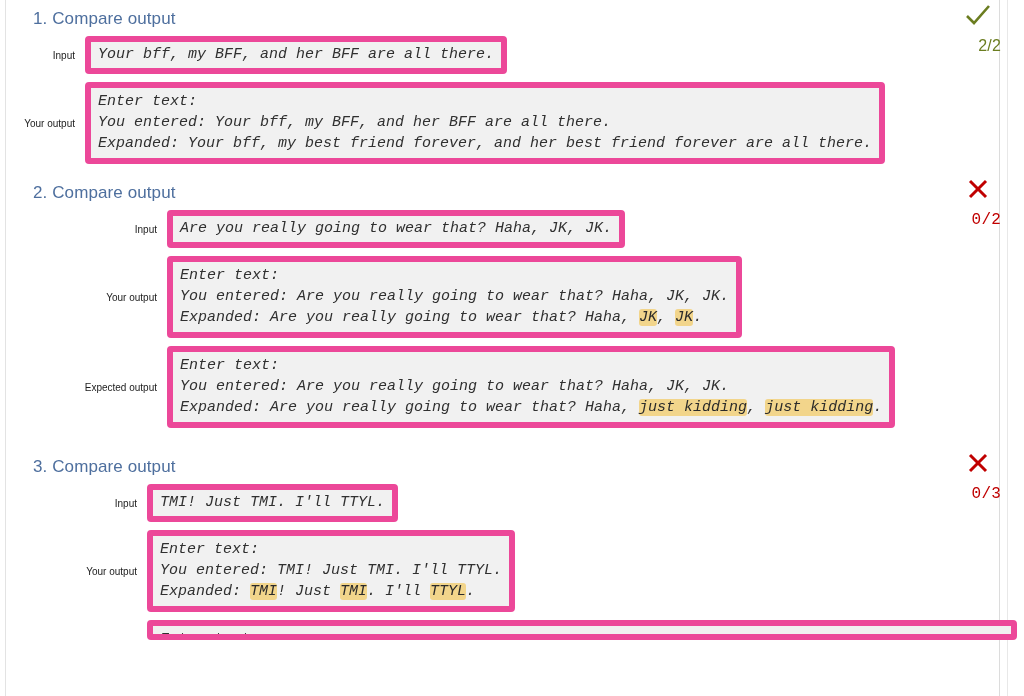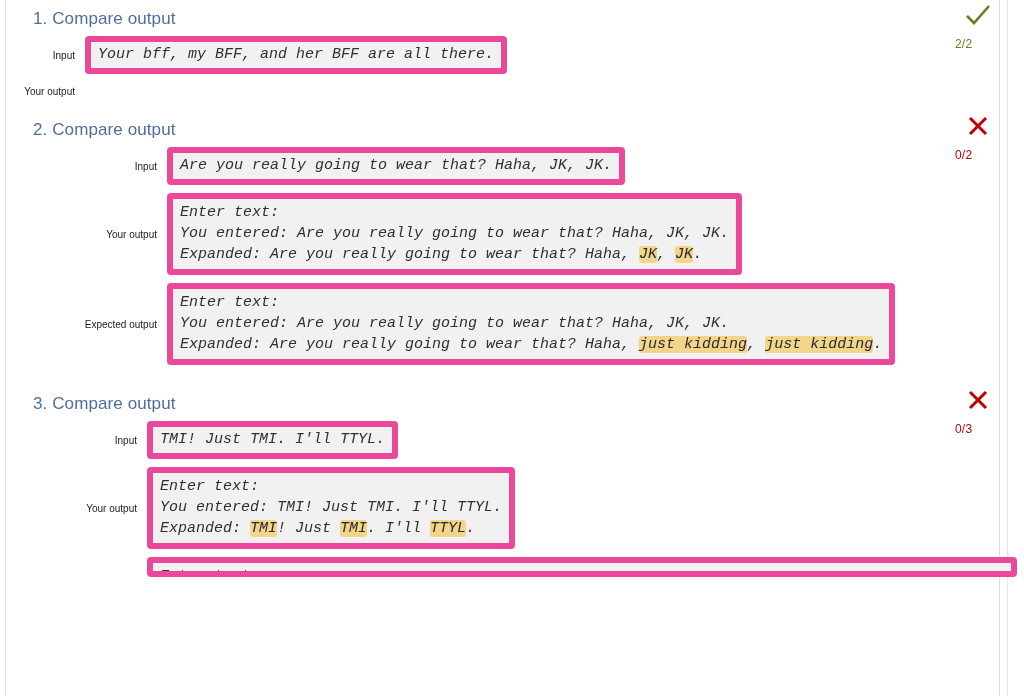--- a/index.html
+++ b/index.html
@@ -87,27 +87,27 @@
     text-align: center;
   }
   .status-mark {
     display: block;
     line-height: 1;
     height: 30px;
   }
   .status-mark svg { display: block; margin: 0 auto; }
   .status-score {
     display: block;
-    font-size: 12px;
+    font-size: 16px;
     margin-top: 5px;
-    text-align: left;
+    text-align: right;
     letter-spacing: 0.2px;
   }
   .status.pass .status-score { color: #6b7d20; }
-  .status.fail .status-score { color: #c00000; }
+  .status.fail .status-score { color: #c00000; font-family: Liberation Mono, monospace; }
 
   
   .io-row {
     display: flex;
     align-items: center;
     margin: 0 0 8px 0;
   }
   .io-label {
     flex: 0 0 auto;
     text-align: right;
@@ -186,20 +186,23 @@
         </div>
       </div>
 
       <div class="io-row">
         <div class="io-label">Input</div>
         <div class="io-box single">Your bff, my BFF, and her BFF are all there.</div>
       </div>
 
       <div class="io-row">
         <div class="io-label wrap">Your output</div>
+        <div class="io-box"><span>Enter text:</span>
+<span>You entered: Your bff, my BFF, and her BFF are all there.</span>
+<span>Expanded: Your bff, my best friend forever, and her best friend forever are all there.</span></div>
       </div>
     </div>
 
     <div class="section sec2">
       <div class="section-head">
         <div class="section-title">2. Compare output</div>
         <div class="status fail">
           <span class="status-mark">
             <svg width="28" height="26" viewBox="0 0 28 26" aria-hidden="true">
               <line x1="6" y1="5" x2="22" y2="21" stroke="#c00000" stroke-width="3" stroke-linecap="butt"></line>

